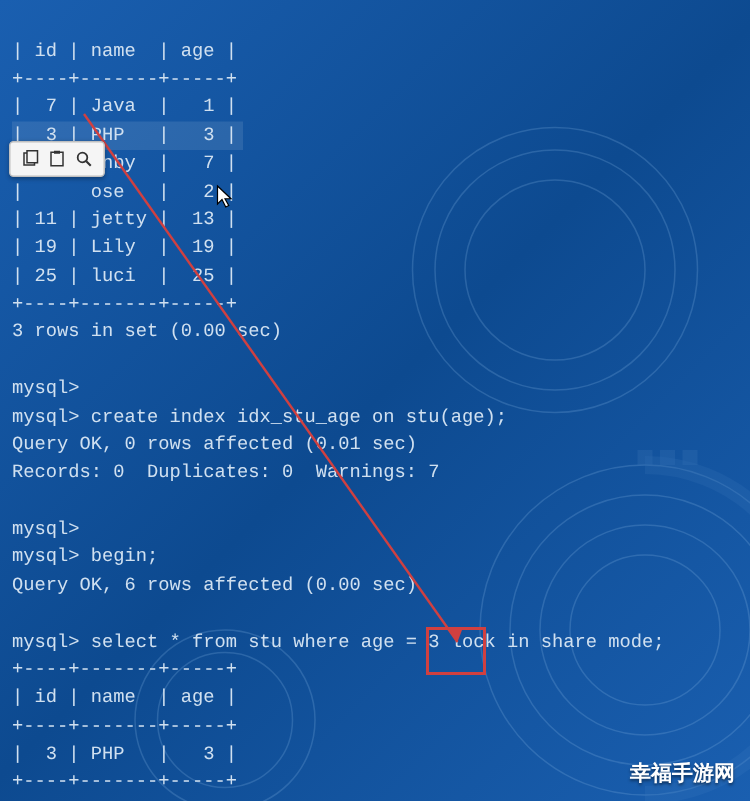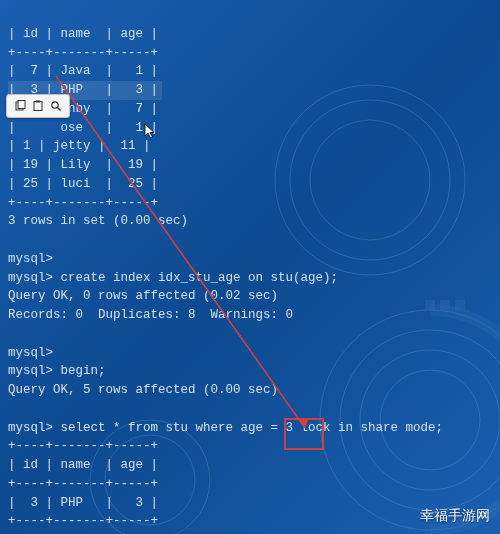--- a/index.html
+++ b/index.html
@@ -79,21 +79,21 @@
     z-index: 5;
     pointer-events: none;
   }
   .watermark {
     position: absolute;
     bottom: 8px;
     right: 10px;
     color: #fff;
     font-family: sans-serif;
     font-size: 14px;
-    font-weight: 400;
+    font-weight: 700;
     text-shadow: 0 1px 2px rgba(0,0,0,0.5);
     z-index: 20;
   }
   .faded { opacity: 0.55; }
 </style>
 </head>
 <body>
 
 <div class="bg-circles">
   <svg viewBox="0 0 500 534">
@@ -116,35 +116,35 @@
     </g>
   </svg>
 </div>
 
 <div class="terminal">
 <span>| id | name  | age |</span>
 <span>+----+-------+-----+</span>
 <span>|  7 | Java  |   1 |</span>
 <span class="hl-row">|  3 | PHP   |   3 |</span>
 <span>|       nby  |   7 |</span>
-<span>|      ose   |   1 |</span>
-<span>| 1 | jetty |  11 |</span>
+<span>|      ose   |   2 |</span>
+<span>| 11 | jetty |  13 |</span>
 <span>| 19 | Lily  |  19 |</span>
 <span>| 25 | luci  |  25 |</span>
 <span>+----+-------+-----+</span>
 <span>3 rows in set (0.00 sec)</span>
 <span></span>
 <span>mysql&gt;</span>
 <span>mysql&gt; create index idx_stu_age on stu(age);</span>
-<span>Query OK, 0 rows affected (0.02 sec)</span>
-<span>Records: 0  Duplicates: 8  Warnings: 0</span>
+<span>Query OK, 0 rows affected (0.01 sec)</span>
+<span>Records: 0  Duplicates: 0  Warnings: 7</span>
 <span></span>
 <span>mysql&gt;</span>
 <span>mysql&gt; begin;</span>
-<span>Query OK, 5 rows affected (0.00 sec)</span>
+<span>Query OK, 6 rows affected (0.00 sec)</span>
 <span></span>
 <span>mysql&gt; select * from stu where age = 3 lock in share mode;</span>
 <span>+----+-------+-----+</span>
 <span>| id | name  | age |</span>
 <span>+----+-------+-----+</span>
 <span>|  3 | PHP   |   3 |</span>
 <span>+----+-------+-----+</span>
 <span class="faded">1 row in set (0.00 sec)</span>
 </div>
 

